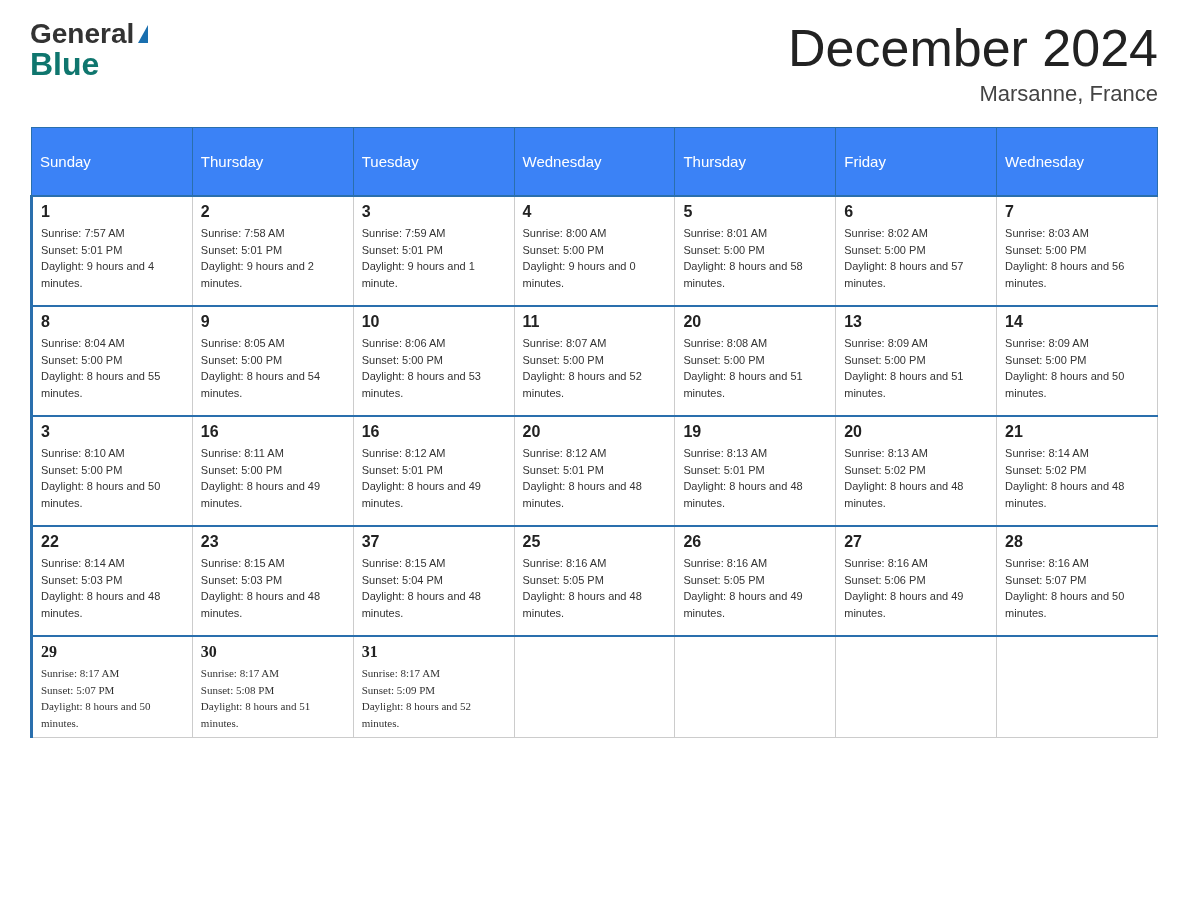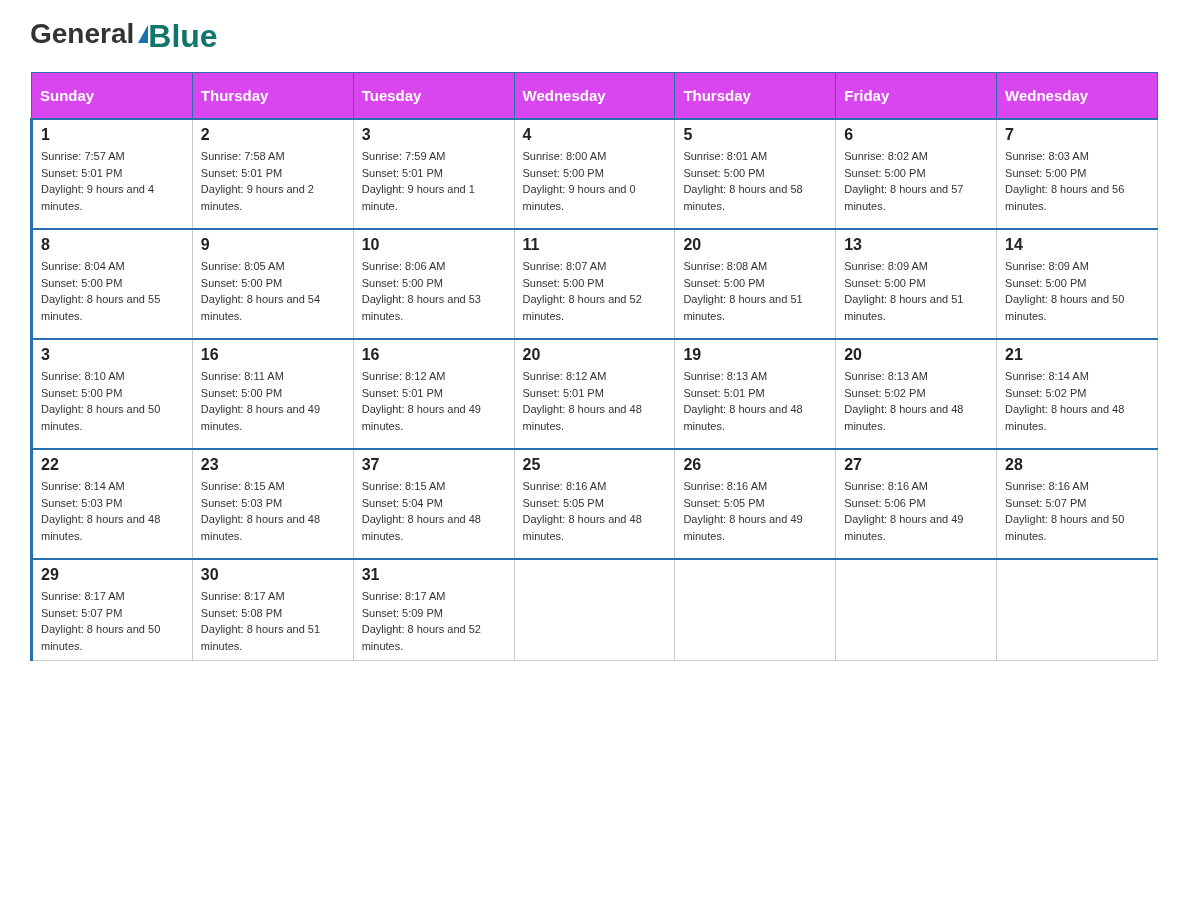--- a/index.html
+++ b/index.html
@@ -11,21 +11,21 @@
       min-height: 918px;
     }
     .header {
       display: flex;
       justify-content: space-between;
       align-items: flex-start;
       margin-bottom: 20px;
     }
     .logo {
       display: flex;
-      flex-direction: row;
+      flex-direction: column;
       align-items: flex-start;
     }
     .logo-general {
       font-size: 28px;
       font-weight: bold;
       color: #333;
       line-height: 1;
     }
     .logo-blue {
       font-size: 32px;
@@ -55,39 +55,40 @@
       font-size: 22px;
       color: #444;
       margin-top: 4px;
     }
     table {
       width: 100%;
       border-collapse: collapse;
       table-layout: fixed;
     }
     thead tr th {
-      background-color: #d946ef;
+      background-color: #3b82f6;
       color: #fff;
       font-size: 15px;
-      font-weight: bold;
-      padding: 14px 8px;
+      font-weight: normal;
+      padding: 25px 8px;
       text-align: left;
       border: 1px solid #2a6fad;
     }
     tbody tr td {
       border: 1px solid #ccc;
       vertical-align: top;
       padding: 6px 8px;
       font-size: 13px;
       color: #333;
       height: 110px;
     }
     tbody tr:last-child td {
       height: auto;
       min-height: 110px;
+      font-family: Liberation Serif, serif;
     }
     .day-num {
       font-size: 16px;
       font-weight: bold;
       color: #222;
       margin-bottom: 4px;
       display: block;
     }
     .day-info {
       font-size: 11px;
@@ -104,20 +105,24 @@
 </head>
 <body>
 
 <div class="header">
   <div class="logo">
     <div style="display:flex; align-items:center;">
       <span class="logo-general">General</span>
       <span class="logo-triangle"></span>
     </div>
     <span class="logo-blue">Blue</span>
+  </div>
+  <div class="title-block">
+    <div class="main-title">December 2024</div>
+    <div class="subtitle">Marsanne, France</div>
   </div>
 </div>
 
 <table>
   <thead>
     <tr>
     <th>Sunday</th>
         <th>Thursday</th>
         <th>Tuesday</th>
         <th>Wednesday</th>

